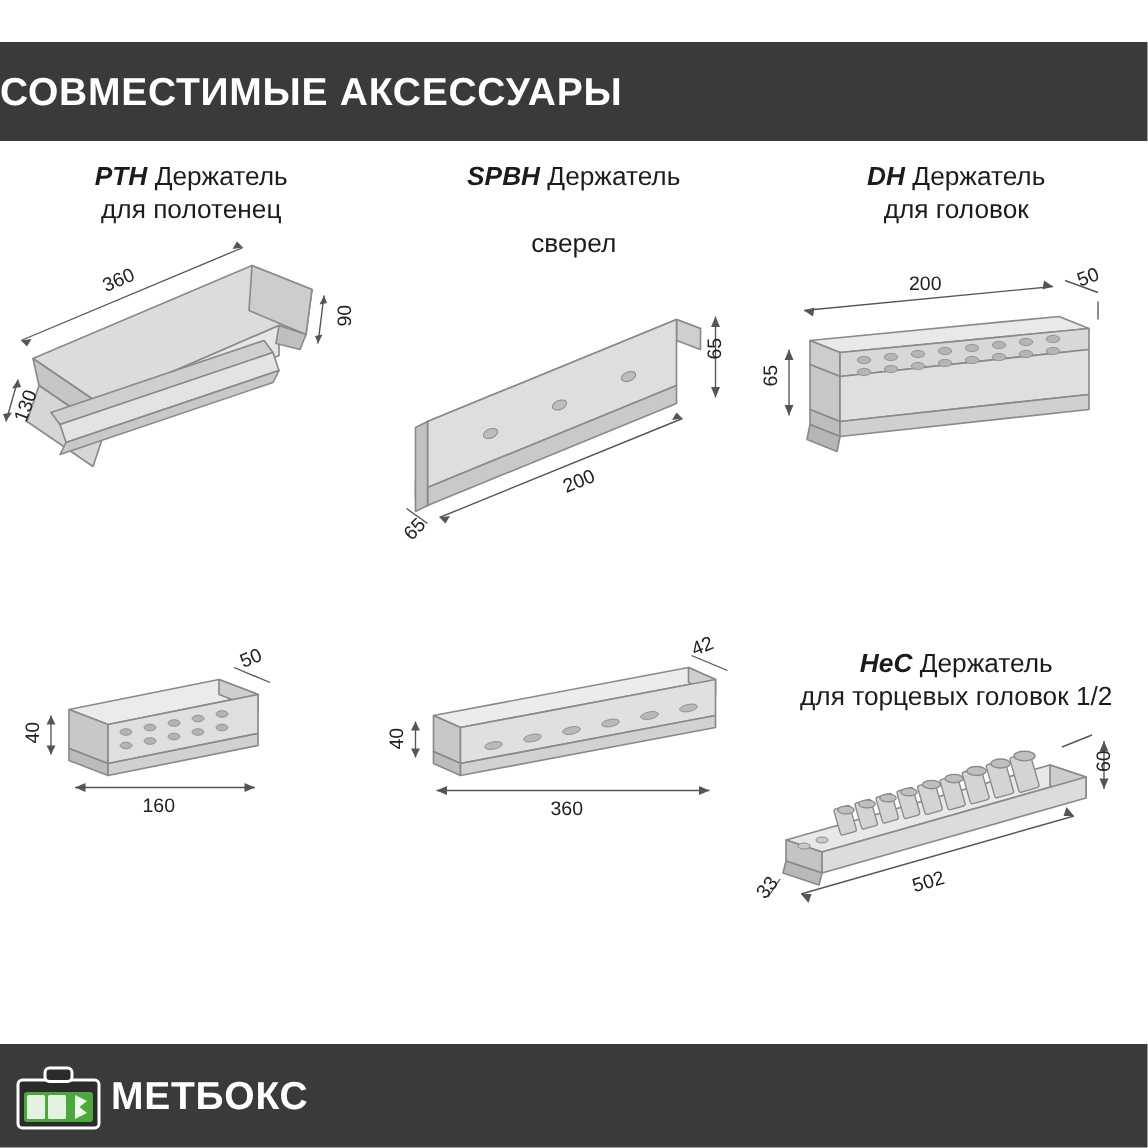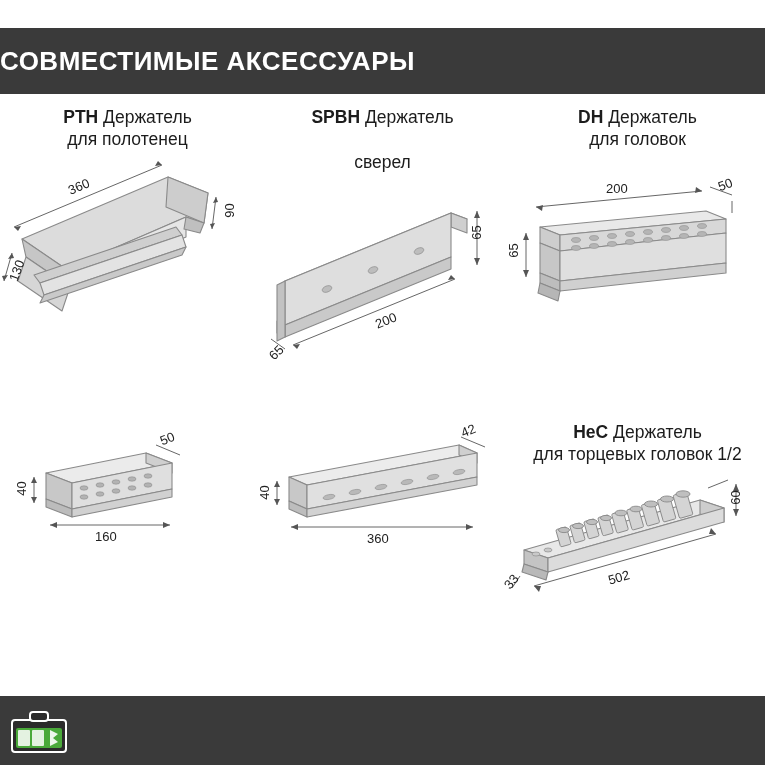--- a/index.html
+++ b/index.html
@@ -56,20 +56,21 @@
   .cell-title {
     text-align: center;
     font-size: 17.5px;
     line-height: 1.28;
     color: #1c1c1c;
     padding: 0 12px;
     box-sizing: border-box;
   }
   .cell-title b {
     font-weight: bold;
+    font-style: italic;
   }
   .figure {
     position: relative;
     width: 255px;
     height: 210px;
   }
   .dim {
     position: absolute;
     font-size: 13px;
     color: #222;
@@ -341,21 +342,21 @@
             <path d="M36,116 l7,-3 0,6 z" fill="#555" stroke="none"></path>
             <path d="M218,116 l-7,-3 0,6 z" fill="#555" stroke="none"></path>
           </g>
         </svg>
         <div class="dim" style="left:206px; top:12px; transform:rotate(-22deg);">42</div>
         <div class="dim" style="left:2px; top:74px; transform:rotate(-90deg);">40</div>
         <div class="dim" style="left:112px; top:120px;">360</div>
       </div>
     </div>
 
-    <div class="cell" style="left:510px; top:355px;">
+    <div class="cell" style="left:510px; top:365px;">
       <div class="cell-title" style="padding:0 4px;">
         <b>HeC</b>
         <span>Держатель</span><br>
         <span>для торцевых головок 1/2</span>
       </div>
       <div class="figure" style="height:140px;">
         <svg width="255" height="140" viewBox="0 0 255 140">
 
           <g stroke="#8a8a8a" stroke-width="1.1" stroke-linejoin="round">
             <polygon points="14,84 190,34 214,42 38,92" fill="#e8e8e8"></polygon>
@@ -419,16 +420,17 @@
       <div class="logo-box">
         <svg width="58" height="46" viewBox="0 0 58 46">
           <rect x="2" y="12" width="54" height="32" rx="3" fill="#2b2b2b" stroke="#ffffff" stroke-width="2"></rect>
           <rect x="6" y="20" width="46" height="20" rx="2" fill="#4aa93a"></rect>
           <rect x="20" y="4" width="18" height="9" rx="3" fill="#2b2b2b" stroke="#ffffff" stroke-width="2"></rect>
           <rect x="8" y="22" width="12" height="16" rx="1" fill="#ffffff" opacity="0.85"></rect>
           <rect x="22" y="22" width="12" height="16" rx="1" fill="#ffffff" opacity="0.85"></rect>
           <path d="M40,22 l8,4 -5,4 5,4 -8,4 z" fill="#ffffff" opacity="0.9"></path>
         </svg>
       </div>
+      <div class="logo-text">МЕТБОКС</div>
     </div>
   </div>
 
 </div>
 
 </body></html>

